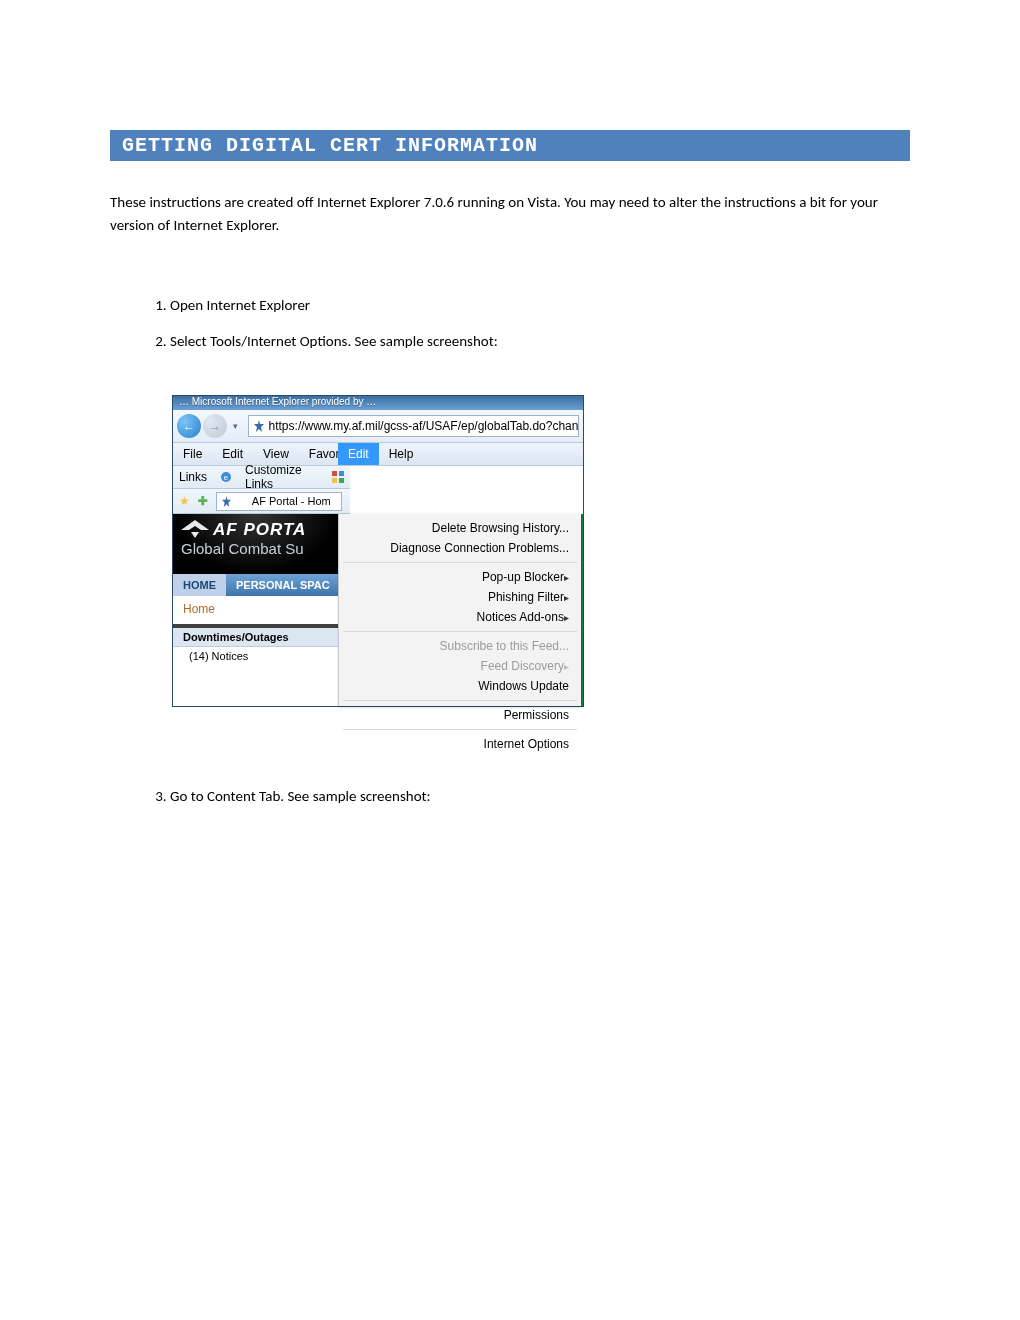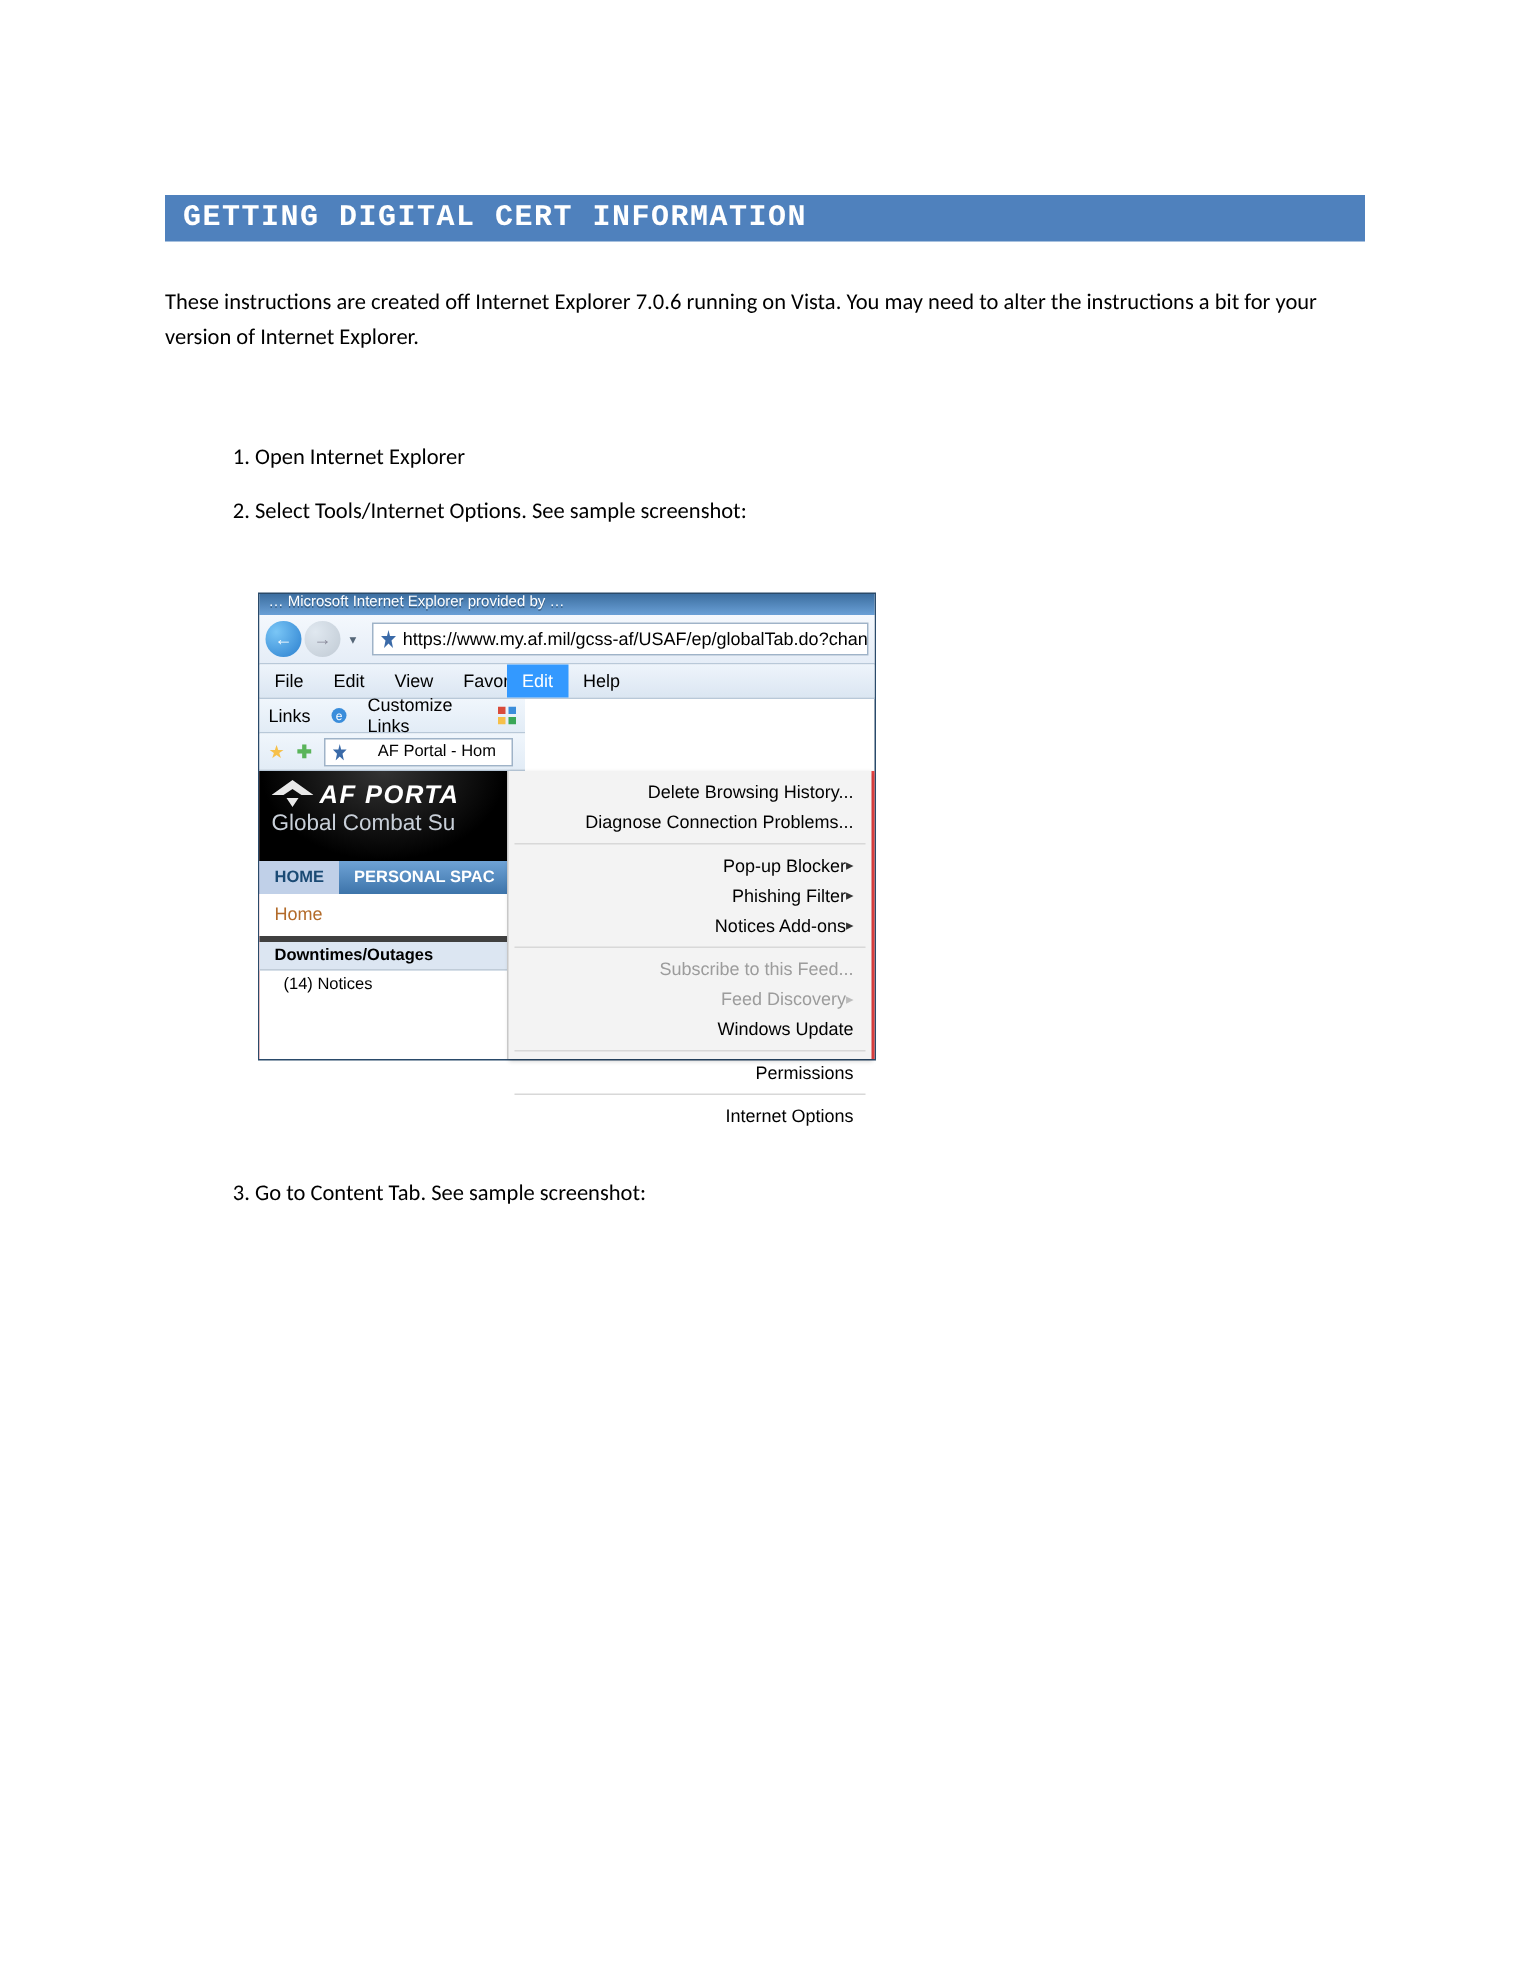--- a/index.html
+++ b/index.html
@@ -137,21 +137,21 @@
     height: 17px;
     padding: 0 10px 0 4px;
     display: flex;
     align-items: center;
     gap: 20px;
     font-size: 11px;
   }
   .content-area {
     position: relative;
     height: 192px;
-    background: #ef4444;
+    background: #15803d;
   }
   .page-bg {
     position: absolute;
     left: 0; top: 0;
     width: 165px; height: 100%;
     background: #fff;
     border-right: 1px solid #eee;
   }
   .banner {
     background: #000 radial-gradient(ellipse at 50% 0, #333, #000 70%);

